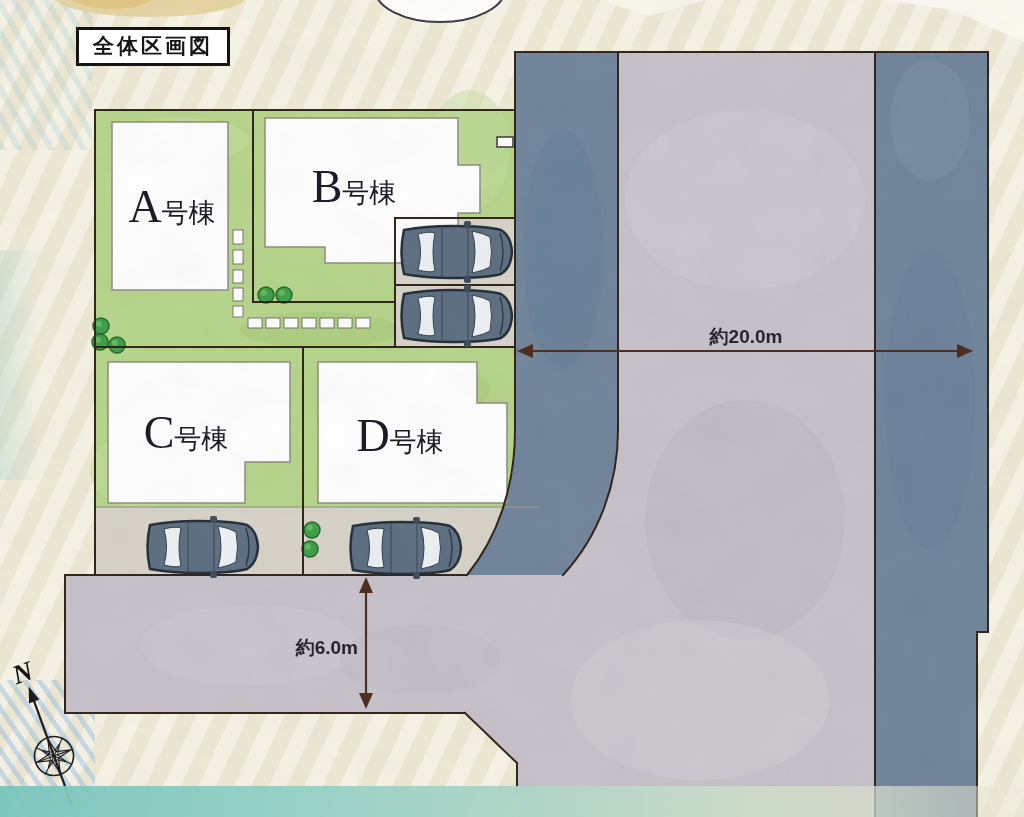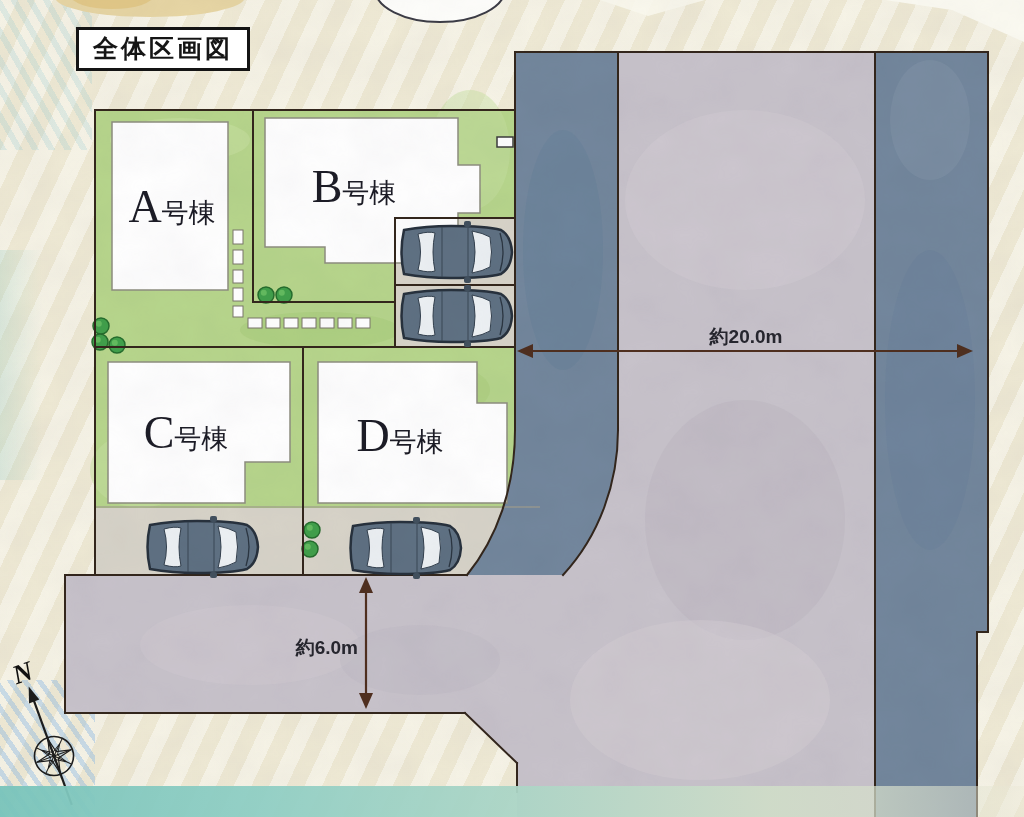--- a/index.html
+++ b/index.html
@@ -15,21 +15,21 @@
   .tint-left{left:0;top:250px;width:42px;height:230px;
     background:linear-gradient(90deg, rgba(150,205,195,.28), rgba(150,205,195,0));}
   .tint-bl{left:0;top:680px;width:95px;height:137px;
     background:repeating-linear-gradient(55deg, rgba(118,175,230,.35) 0 5px, rgba(255,255,255,0) 5px 12px);}
   .bottom-band{left:0;top:786px;width:1024px;height:31px;
     background:linear-gradient(90deg,#79c4bb 0%,#8fcec4 25%,#abd5c6 50%,#cfdcc8 75%, rgba(236,232,214,.45) 100%);
     opacity:.95;}
   .plan-svg{position:absolute;left:0;top:0;}
   .title-box{
     position:absolute;left:76px;top:27px;background:#ffffff;border:3px solid #141414;
-    padding:4px 14px 5px 14px;font-size:25px;font-weight:bold;letter-spacing:3px;
+    padding:4px 14px 5px 14px;font-size:21px;font-weight:bold;letter-spacing:3px;
     color:#151515;line-height:1.15;font-family:"Liberation Sans",sans-serif;
   }
   
   .f-road{fill:var(--road,#c8c3cb);}
   .f-walk{fill:var(--sidewalk,#73879d);}
   .f-green{fill:var(--lot_green,#b7d68c);}
   .f-pave{fill:var(--pavement,#d8d4c9);}
   .f-bldg{fill:var(--building_fill,#ffffff);stroke:#8e8e80;stroke-width:1.5;}
   .ln{stroke:var(--outline,#33261c);stroke-width:2;fill:none;stroke-linecap:square;}
   .ln-thin{stroke:#a09c8c;stroke-width:1.5;fill:none;opacity:.8;}

